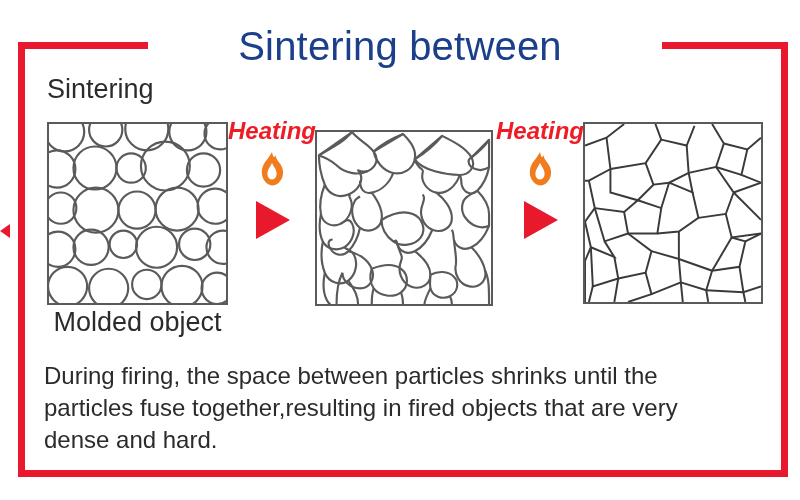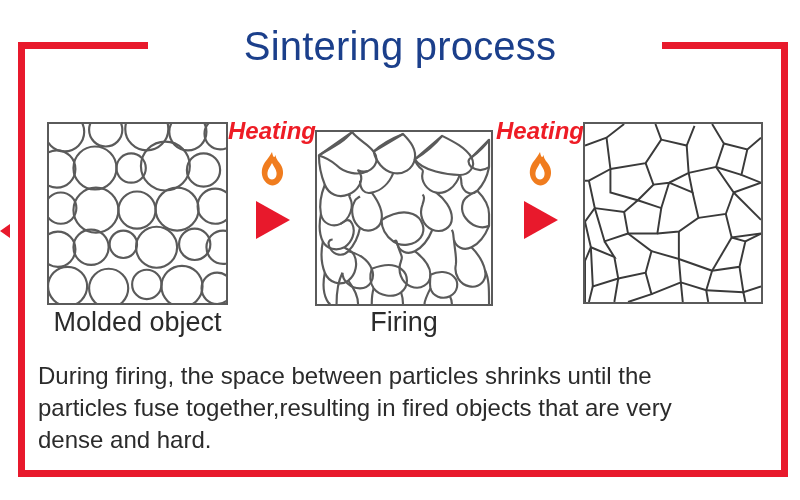--- a/index.html
+++ b/index.html
@@ -76,38 +76,39 @@
     font-size:24px;font-weight:bold;color:#ee1c25;
     line-height:1.05;white-space:nowrap;
   }
   .flame-icon{margin-top:6px;height:38px;line-height:38px;}
   .flame-icon svg{display:inline-block;vertical-align:middle;}
   .play-arrow{margin-top:12px;height:46px;}
   .play-arrow svg{display:inline-block;vertical-align:middle;}
 
   
   #description{
-    position:absolute;left:38px;top:360px;width:700px;
+    position:absolute;left:44px;top:360px;width:700px;
     font-size:24px;color:#2b2b2b;line-height:1.33;
   }
 </style>
 </head>
 <body>
 
 <div id="stage">
 
   <div class="frame-seg" id="frame-top-left"></div>
   <div class="frame-seg" id="frame-top-right"></div>
   <div class="frame-seg" id="frame-left"></div>
   <div class="frame-seg" id="frame-right"></div>
   <div class="frame-seg" id="frame-bottom"></div>
   <div id="left-pointer"></div>
 
-  <div id="title">Sintering process</div>
-
+  <div id="title">Sintering between</div>
+
+  <div id="sintering-label">Sintering</div>
 
   <div class="stage-box" id="box-molded">
     <svg viewBox="0 0 181 183" preserveAspectRatio="none" aria-hidden="true">
       <g fill="none" stroke="#5a5a5a" stroke-width="2.2">
         <circle cx="16" cy="8" r="20"></circle>
         <circle cx="58" cy="6" r="17"></circle>
         <circle cx="100" cy="5" r="22"></circle>
         <circle cx="142" cy="8" r="19"></circle>
         <circle cx="175" cy="10" r="16"></circle>
 
@@ -264,17 +265,16 @@
         <path d="M34 158 L30 182"></path>
         <path d="M98 162 L100 182"></path>
         <path d="M124 170 L126 182"></path>
         <path d="M162 172 L164 182"></path>
         <path d="M0 140 L0 182"></path>
       </g>
     </svg>
   </div>
 
   <div class="stage-caption" id="caption-molded">Molded object</div>
-  <div class="stage-caption" id="caption-firing">Firing</div>
 
   <div id="description">During firing, the space between particles shrinks until the particles fuse together,resulting in fired objects that are very dense and hard.</div>
 
 </div>
 
 </body></html>

